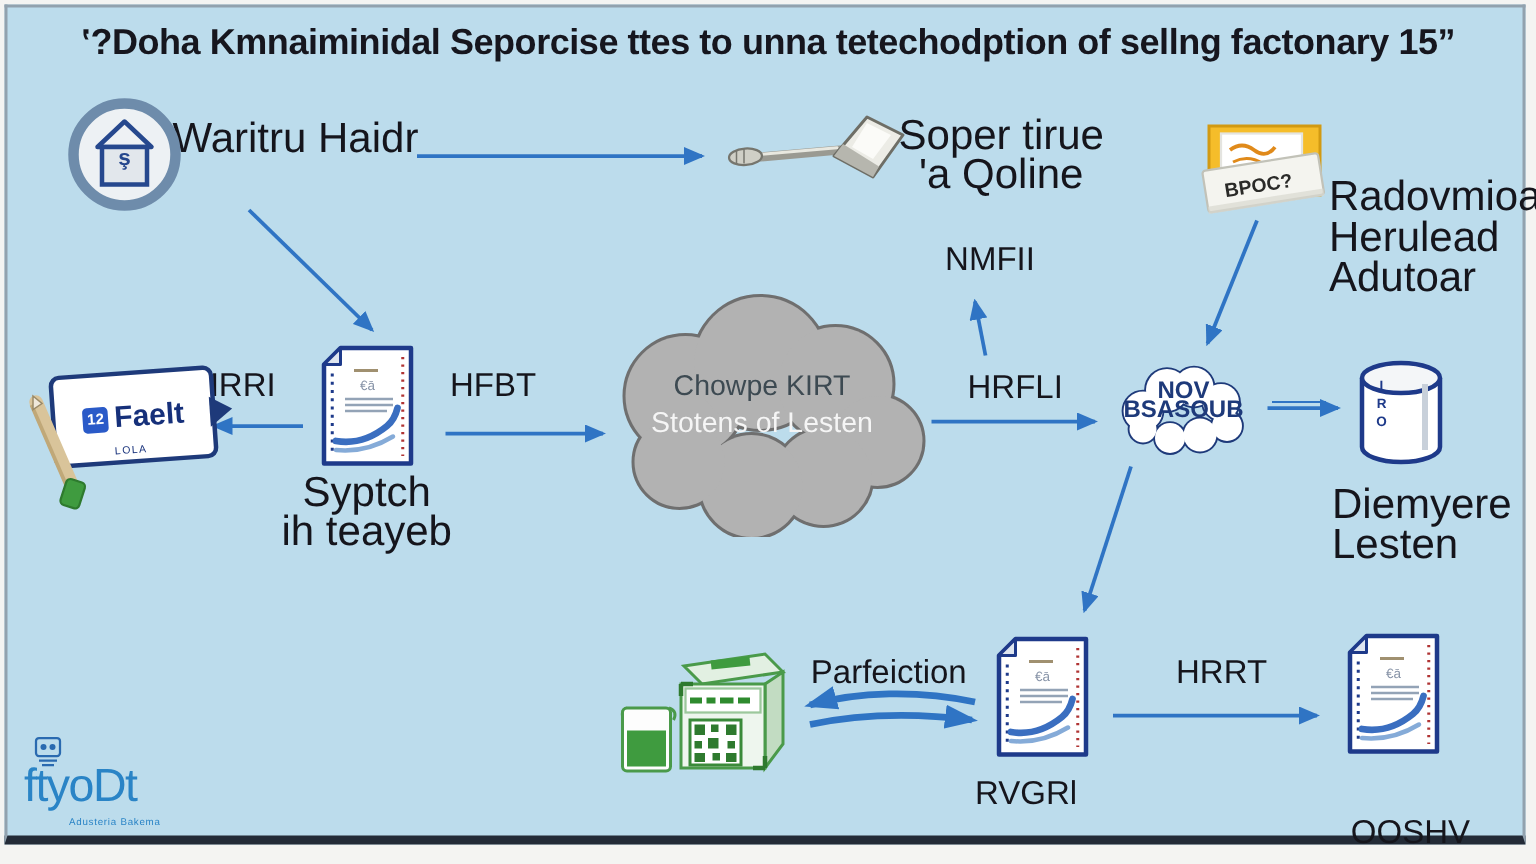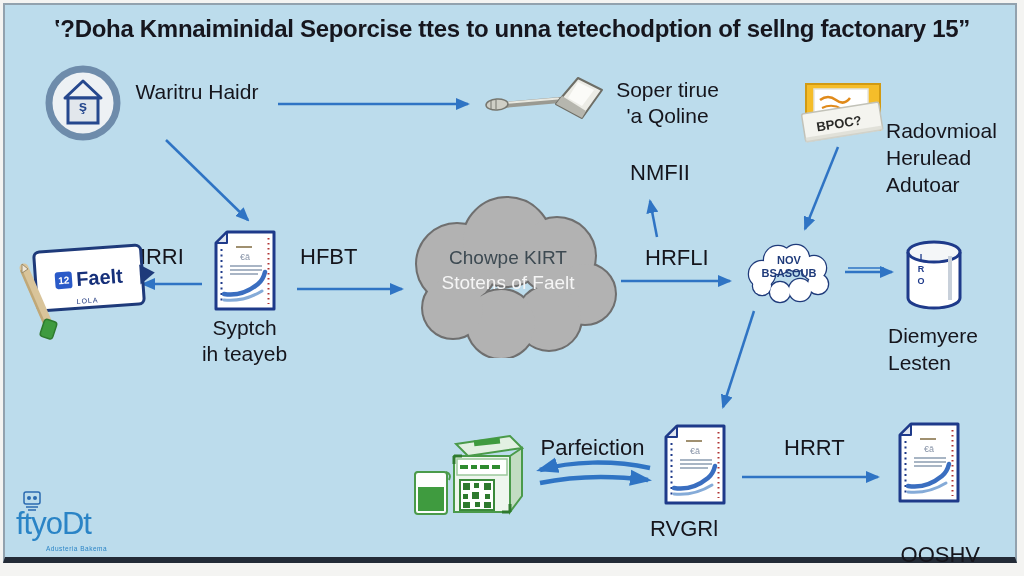--- a/index.html
+++ b/index.html
@@ -3,27 +3,27 @@
 <meta charset="utf-8">
 <style>
   html,body{margin:0;padding:0}
   body{width:1024px;height:576px;position:relative;overflow:hidden;background:#f4f4f2;
        font-family:"Liberation Sans",sans-serif;}
   .frame{position:absolute;left:3px;top:3px;width:1014px;height:560px;background:#bcdcec;
          border:2px solid #92a2ae;border-bottom:6px solid #232b37;box-sizing:border-box}
   .abs{position:absolute}
   .title{position:absolute;top:15px;left:24px;right:24px;text-align:center;
          font-size:24px;font-weight:600;letter-spacing:-0.3px;color:#16161e}
-  .label{font-size:21px;line-height:26px;font-weight:500;color:#15151c;text-align:center}
+  .label{font-size:28px;line-height:26px;font-weight:500;color:#15151c;text-align:center}
   .label.left{text-align:left}
   .edge-label{font-size:22px;font-weight:500;color:#15151c}
   .cloud-text{line-height:25px;font-size:19px;font-weight:500;text-align:center}
   .cloud-text .l1{color:#3d4a52}
   .cloud-text .l2{color:#f5f5f5}
-  .nov-text{text-align:center;font-size:11px;line-height:13px;font-weight:bold;color:#1e3a7a}
+  .nov-text{text-align:center;font-size:16px;line-height:13px;font-weight:bold;color:#1e3a7a}
   .faelt{position:absolute;left:34px;top:247px;width:104px;height:56px;background:#fff;
          border:3px solid #1e3a7a;border-radius:7px;transform:rotate(-4deg);z-index:3;
          display:flex;align-items:center;justify-content:center;gap:4px}
   .faelt::after{content:"";position:absolute;right:-14px;top:18px;width:0;height:0;
          border-top:9px solid transparent;border-bottom:11px solid transparent;
          border-left:15px solid #1e3a7a}
   .faelt .badge{width:17px;height:17px;background:#2a5ac8;border-radius:3px;color:#fff;
          font-size:10px;font-weight:bold;display:flex;align-items:center;justify-content:center}
   .faelt .word{font-size:20px;font-weight:bold;color:#16307a}
   .faelt .sub{position:absolute;left:38px;bottom:2px;font-size:7px;color:#16307a;letter-spacing:1px}
@@ -169,21 +169,21 @@
       <circle cx="110" cy="50" r="44"></circle>
       <circle cx="160" cy="64" r="38"></circle>
     <circle cx="188" cy="102" r="30"></circle>
       <circle cx="152" cy="126" r="32"></circle>
       <circle cx="104" cy="132" r="34"></circle>
     <circle cx="56" cy="116" r="30"></circle>
   </g>
 </svg>
 <div class="abs cloud-text" style="left:408px;top:245px;width:200px;z-index:4">
   <div class="l1">Chowpe KIRT</div>
-  <div class="l2">Stotens of Faelt</div>
+  <div class="l2">Stotens of Lesten</div>
 </div>
 
 <div class="abs edge-label" style="left:645px;top:245px">HRFLI</div>
 
 <svg class="abs" style="left:742px;top:240px;z-index:3" width="94" height="66" viewBox="0 0 94 66">
   <g fill="#ffffff" stroke="#1e3a7a" stroke-width="2.5">
     <circle cx="20" cy="34" r="13"></circle>
       <circle cx="36" cy="20" r="14"></circle>
       <circle cx="54" cy="18" r="13"></circle>
     <circle cx="72" cy="28" r="12"></circle>

